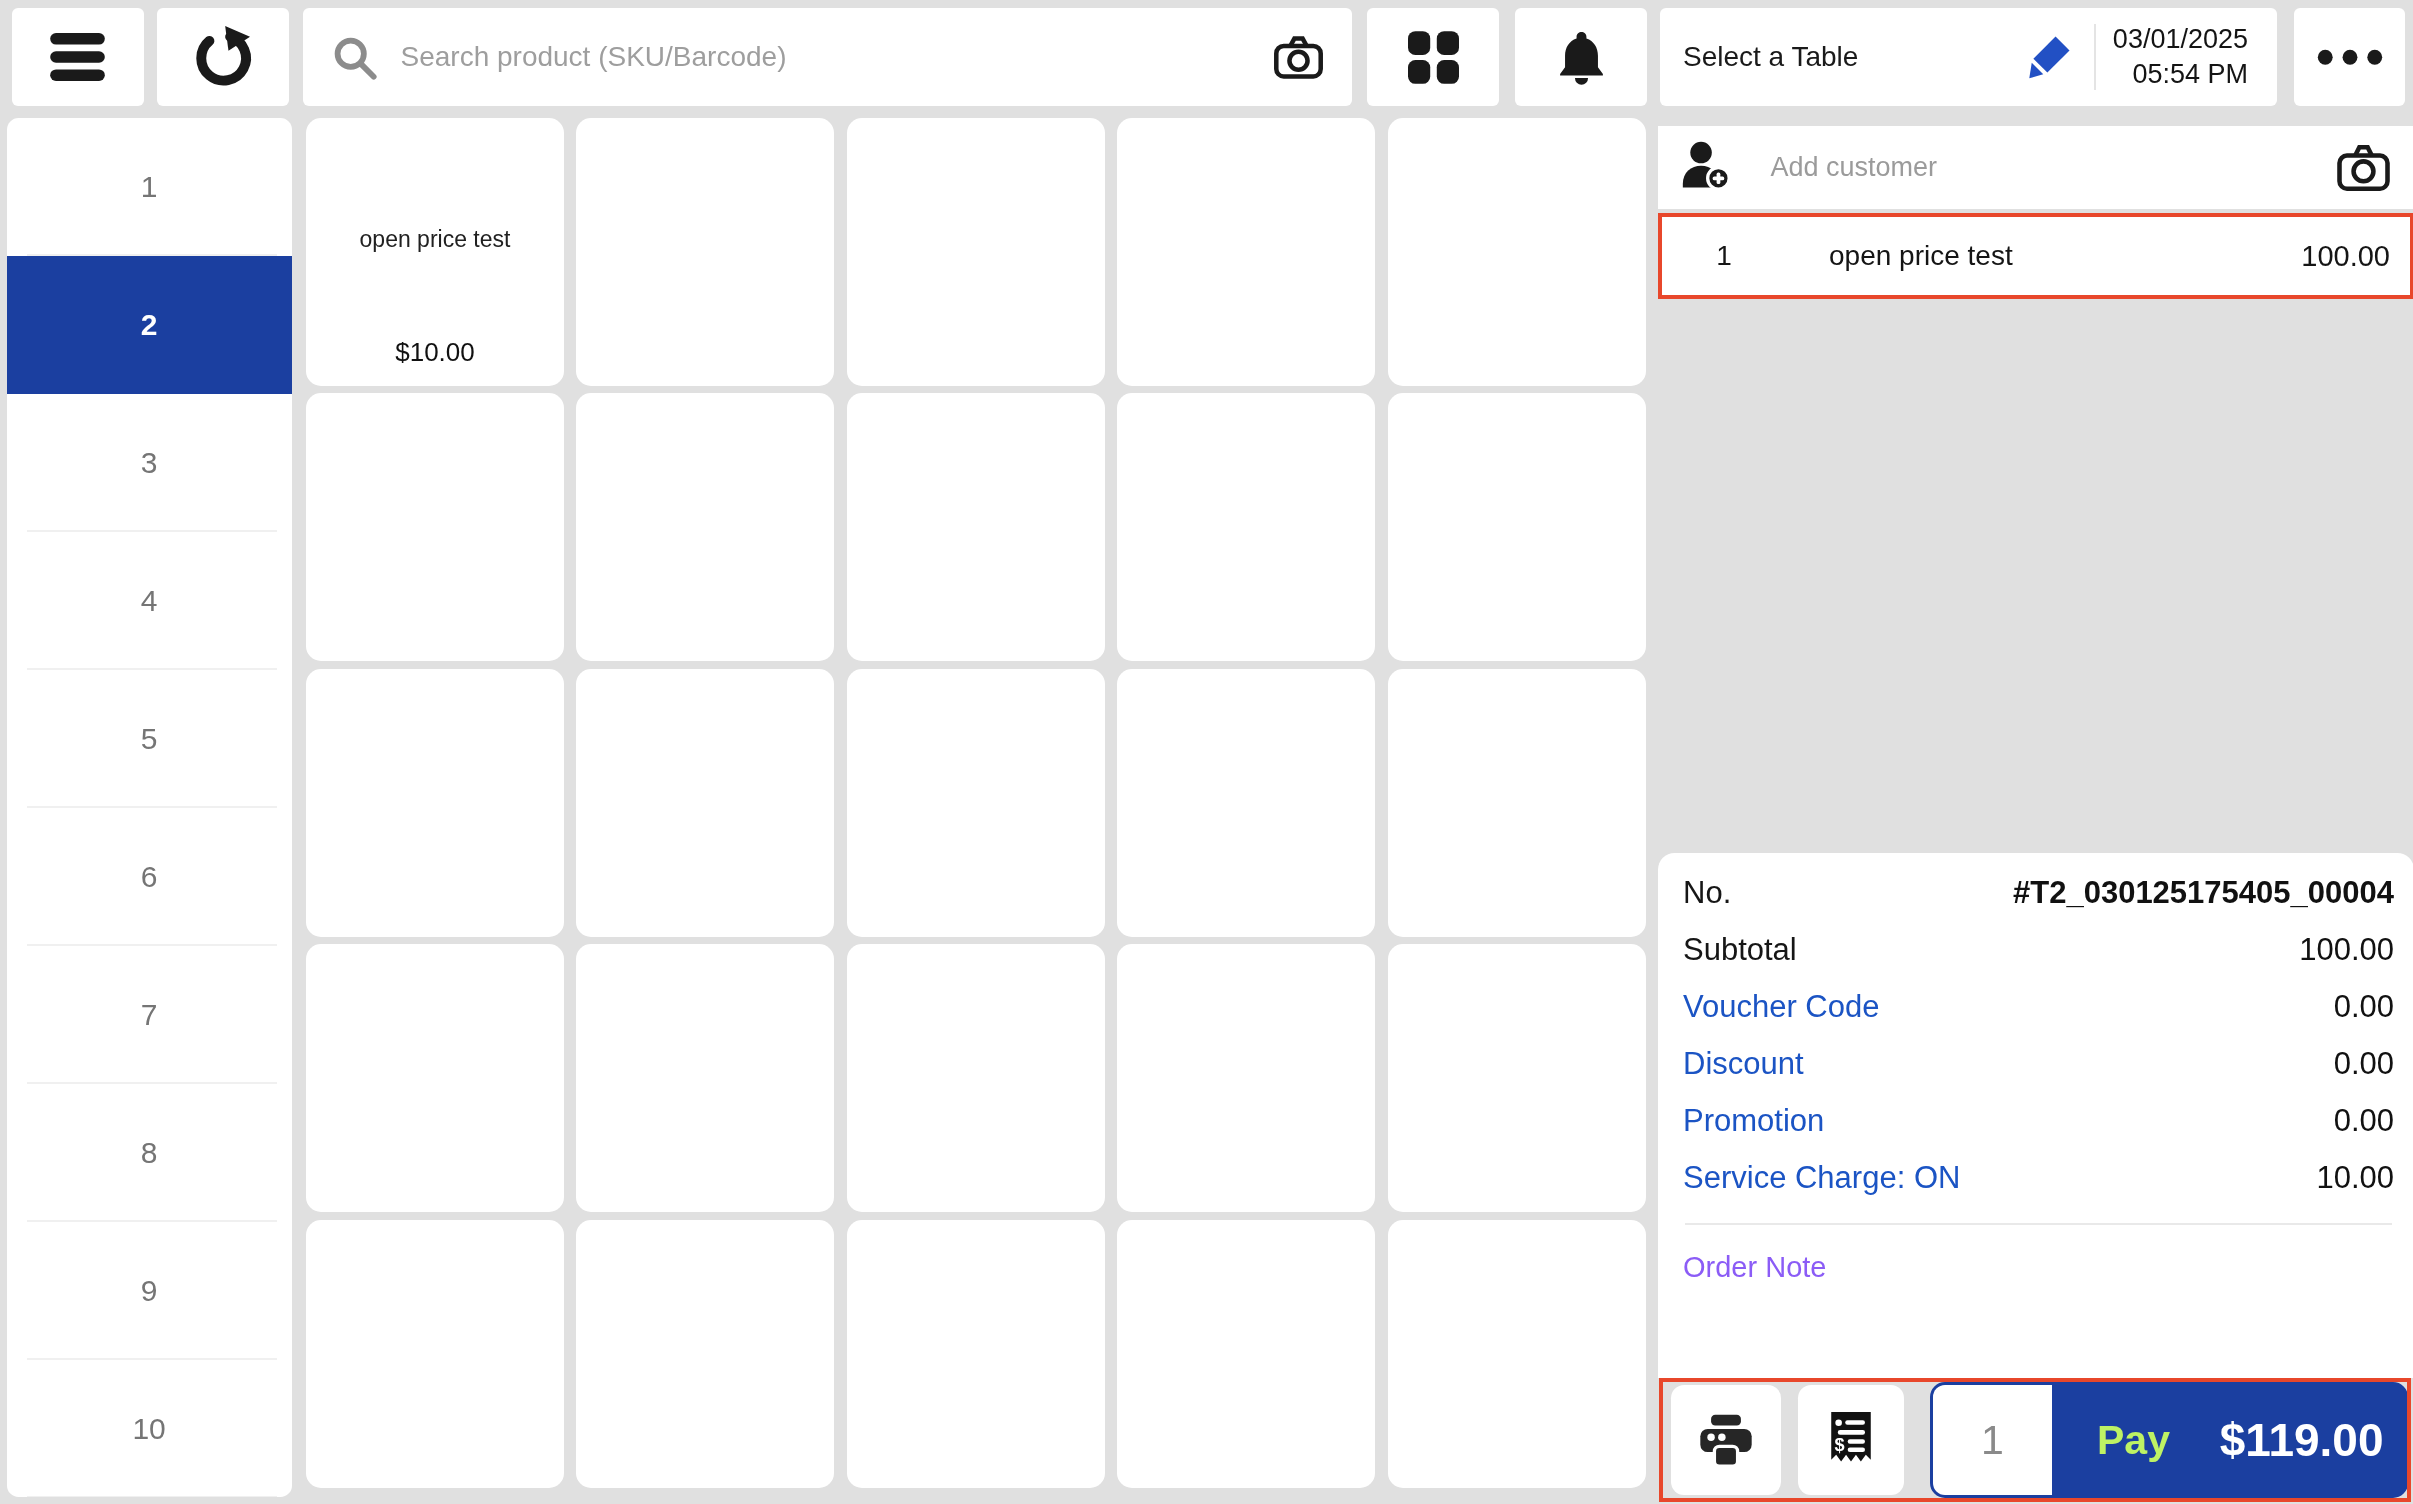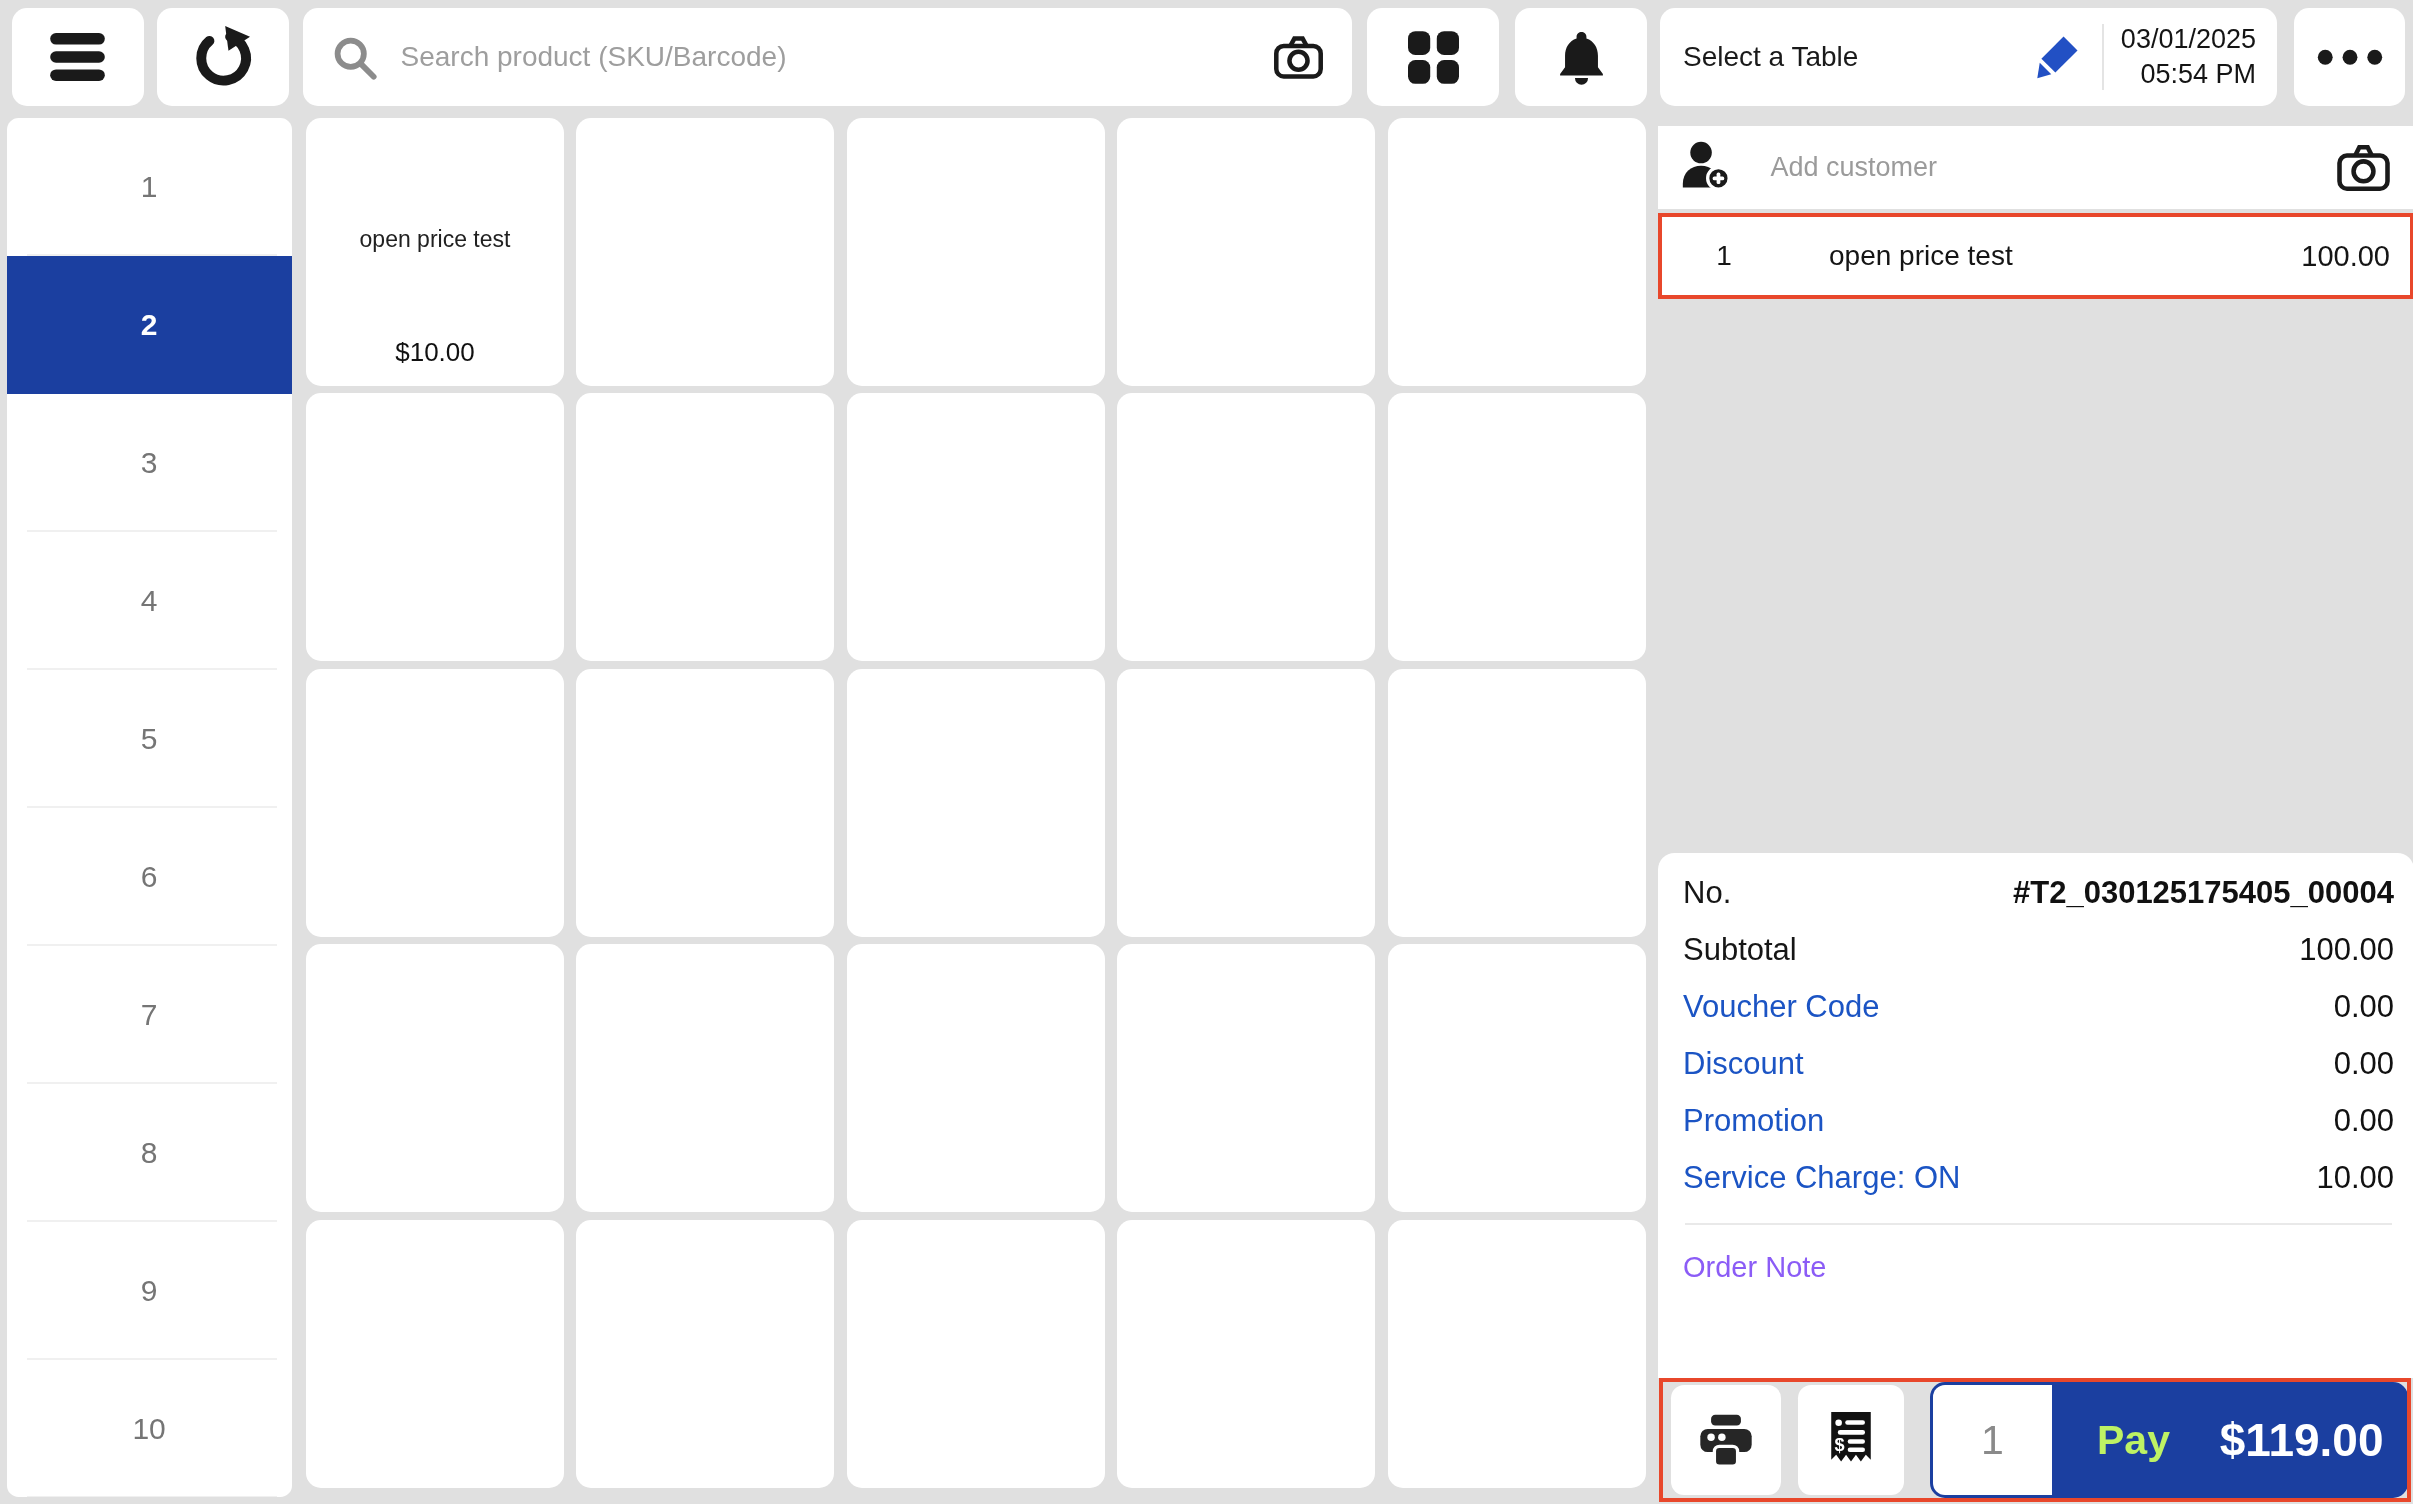--- a/index.html
+++ b/index.html
@@ -4,34 +4,34 @@
 <style>
   html,body{margin:0;padding:0}
   body{
     width:2413px;height:1505px;position:relative;overflow:hidden;
     background:#e0e0e0;
     font-family:"Liberation Sans", sans-serif;
     -webkit-font-smoothing:antialiased;
   }
   
   .hbtn{
-    position:absolute;top:8.3px;height:98px;background:#fff;border-radius:15px;
+    position:absolute;top:8.3px;height:98px;background:#fff;border-radius:6px;
     display:flex;align-items:center;justify-content:center;box-sizing:border-box;
   }
   #btn-menu{left:11.6px;width:132px}
   #btn-refresh{left:157px;width:132px}
   #searchbar{left:303px;width:1049px;justify-content:flex-start;padding:0 28px;gap:21.5px}
   #search-input{
     flex:1;border:none;outline:none;font-size:28px;color:#333;background:transparent;
     font-family:"Liberation Sans", sans-serif;min-width:0;
   }
   #search-input::placeholder{color:#9e9e9e}
   #btn-grid{left:1367px;width:132px}
   #btn-bell{left:1515px;width:132px}
-  #table-panel{left:1660px;width:617px;justify-content:center;padding:0 21px 0 23px}
+  #table-panel{left:1660px;width:617px;justify-content:center;padding:0 29px 0 23px}
   #table-label{font-size:28px;color:#1a1a1a}
   #table-divider{width:2.5px;height:66px;background:#e4e4e4;margin:0 0 0 21.5px}
   #date-block{width:147px;text-align:right;font-size:27px;color:#141414;line-height:35px;margin-left:5px}
   #btn-dots{left:2294px;width:111px}
   
   #sidebar{
     position:absolute;left:6.6px;top:118px;width:285px;height:1379px;background:#fff;
     border-radius:11.6px;overflow:hidden;display:flex;flex-direction:column;
   }
   .side-item{

